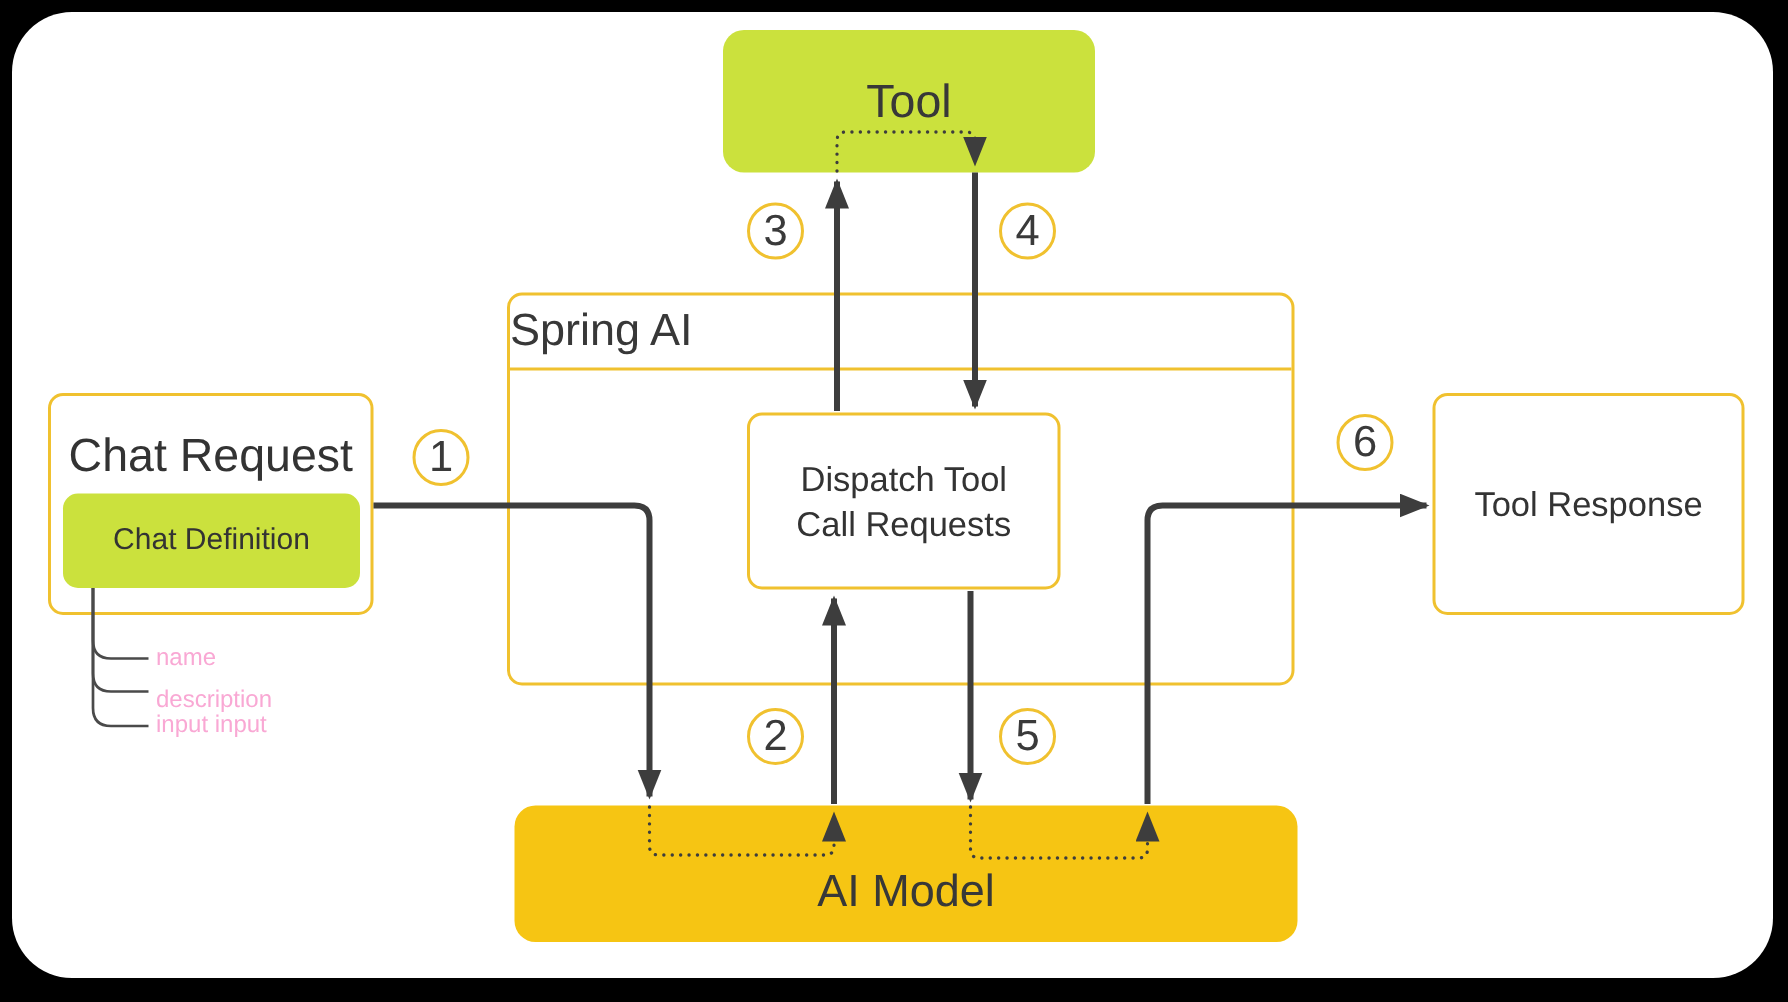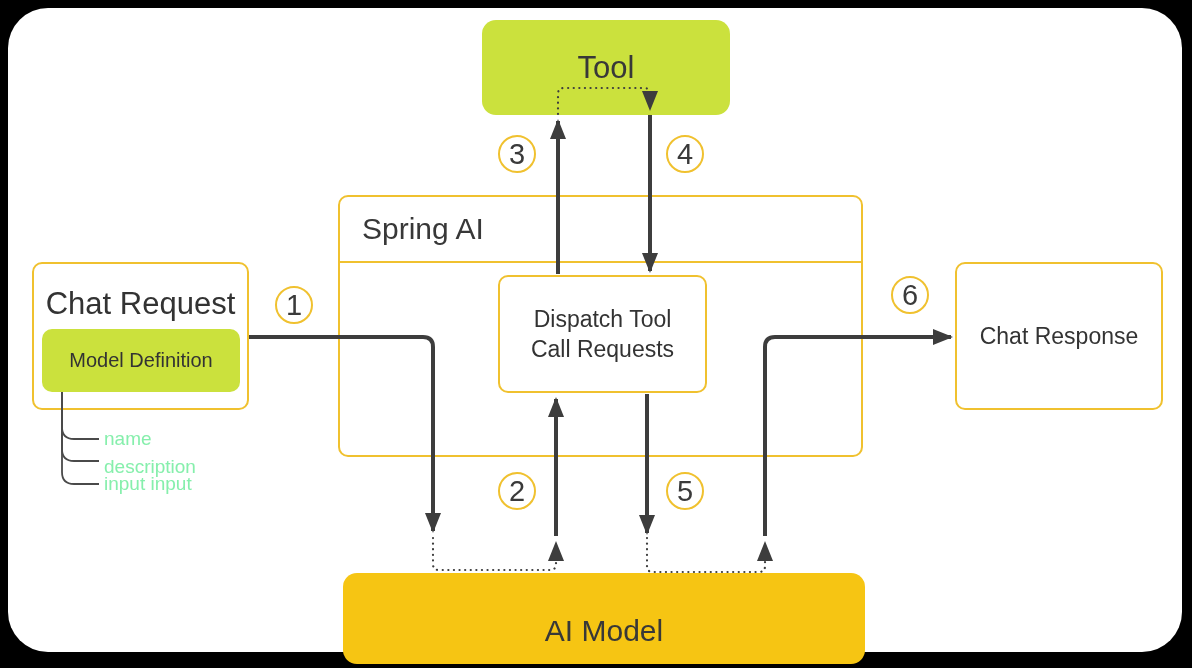--- a/index.html
+++ b/index.html
@@ -32,46 +32,45 @@
   .yellow-line { border: 2px solid #f0c12f; border-radius: 10px; background: #ffffff; }
   .container-box {
     position: absolute;
     box-sizing: border-box;
     border: 2px solid #f0c12f;
     border-radius: 10px;
     background: transparent;
   }
   .container-header {
     box-sizing: border-box;
-    height: 66px;
+    height: 50px;
     border-bottom: 2px solid #f0c12f;
     display: flex;
     align-items: center;
-    padding-left: 22px;
     font-size: 30px;
     color: #383838;
   }
   .step-circle {
     position: absolute;
     box-sizing: border-box;
     width: 38px; height: 38px;
     border: 2px solid #f0c12f;
     border-radius: 50%;
     background: #ffffff;
     display: flex;
     align-items: center;
     justify-content: center;
     font-size: 29px;
     line-height: 1;
     color: #3a3a3a;
   }
   .field-label {
     position: absolute;
-    font-size: 19px;
-    color: #86efac;
+    font-size: 16px;
+    color: #f9a8d4;
     white-space: nowrap;
     line-height: 22px;
   }
   svg.overlay {
     position: absolute;
     left: 0; top: 0;
     pointer-events: none;
   }
 </style>
 </head>
@@ -91,29 +90,29 @@
 
 <div class="node yellow-line" style="left:498px; top:275px; width:209px; height:118px; font-size:23px; line-height:30px; color:#333;">
   <span style="display:inline-block; width:150px;">Dispatch Tool Call Requests</span>
 </div>
 
 <div class="yellow-line abs" style="left:32px; top:262px; width:217px; height:148px; box-sizing:border-box;">
   <div class="abs" style="left:0; top:22px; width:100%; text-align:center; font-size:31px; color:#333;">Chat Request</div>
 </div>
 
 <div class="node green-fill" style="left:42px; top:329px; width:198px; height:63px; font-size:20px; border-radius:10px; color:#333;">
-  <span>Model Definition</span>
+  <span>Chat Definition</span>
 </div>
 
 <div class="node yellow-line" style="left:955px; top:262px; width:208px; height:148px; font-size:23px; color:#333;">
-  <span>Chat Response</span>
+  <span>Tool Response</span>
 </div>
 
 <div class="node gold-fill" style="left:343px; top:537px; width:522px; height:91px; font-size:30px; color:#383838;
-            align-items:flex-end; padding-bottom:16px; box-sizing:border-box;margin-top:36px;">
+            align-items:flex-end; padding-bottom:16px; box-sizing:border-box;">
   <span>AI Model</span>
 </div>
 
 <div class="field-label" style="left:104px; top:428px;">name</div>
 <div class="field-label" style="left:104px; top:456px;">description</div>
 <div class="field-label" style="left:104px; top:473px;">input input</div>
 
 <svg class="overlay" width="1192" height="668" viewBox="0 0 1192 668">
   <defs>
     <marker id="ah" markerWidth="22" markerHeight="18" refX="18" refY="8" orient="auto" markerUnits="userSpaceOnUse">

